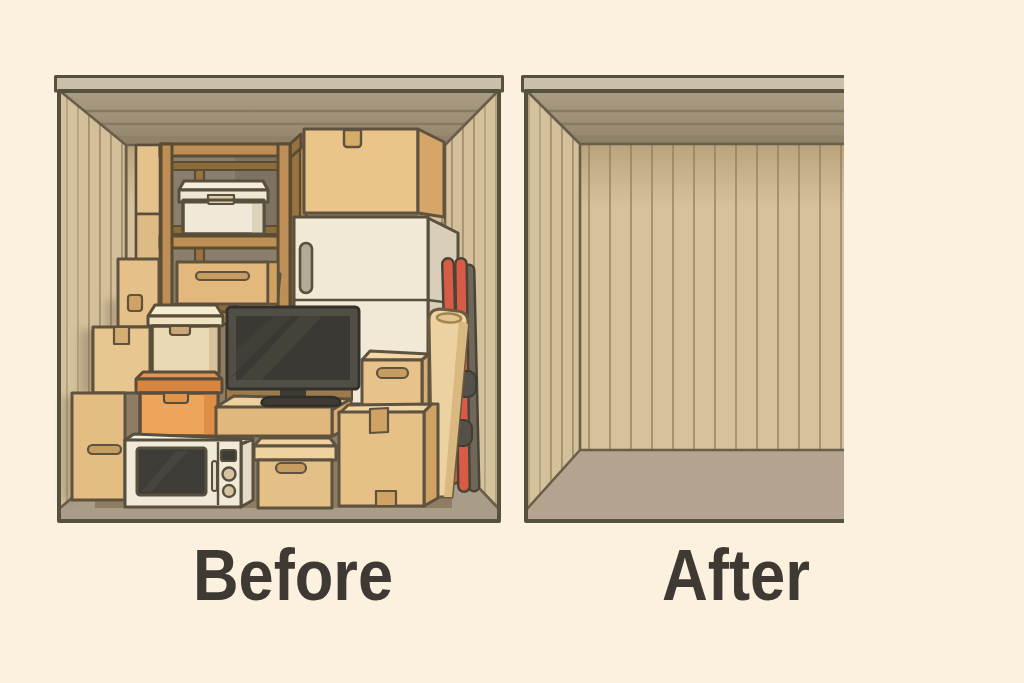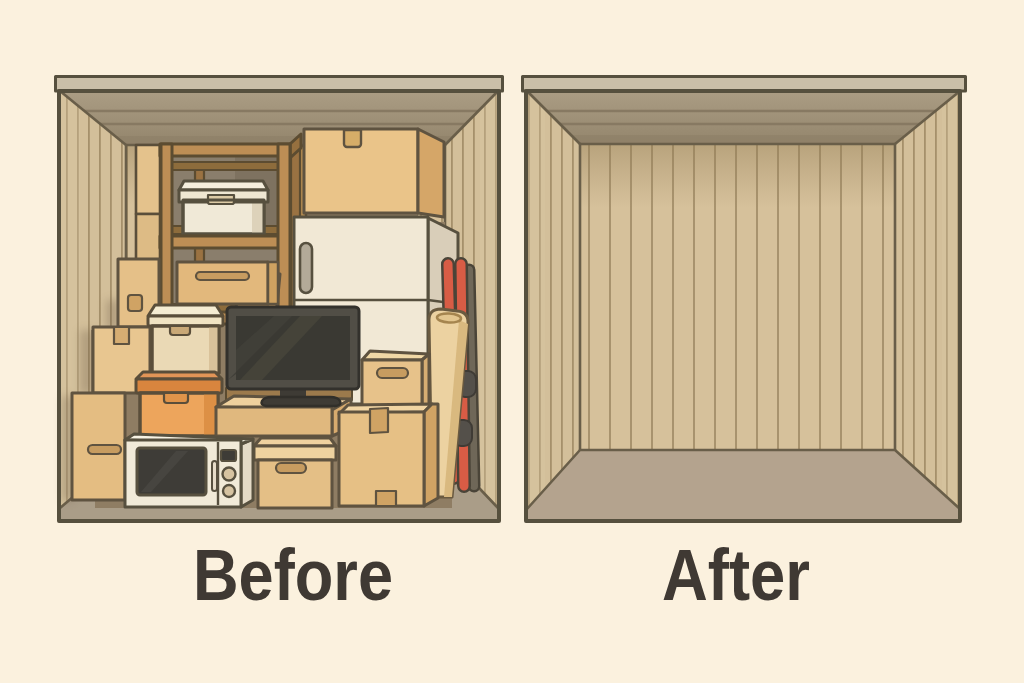--- a/index.html
+++ b/index.html
@@ -1,16 +1,16 @@
 <!DOCTYPE html>
 <html><head>
 <meta charset="utf-8">
 <style>
   html,body{margin:0;padding:0;background:#fbf1de;}
-  .wrap{width:1024px;height:683px;overflow:hidden;position:relative;font-family:"Liberation Sans",sans-serif;}
+  .wrap{width:844px;height:683px;overflow:hidden;position:relative;font-family:"Liberation Sans",sans-serif;}
 </style>
 </head>
 <body>
 <div class="wrap">
 <svg width="1024" height="683" viewBox="0 0 1024 683">
 <defs>
   <pattern id="wallV" width="21" height="8" patternUnits="userSpaceOnUse">
     <rect width="21" height="8" fill="#d6c19b"></rect>
     <rect x="0" width="2" height="8" fill="#a8936e"></rect>
   </pattern>

